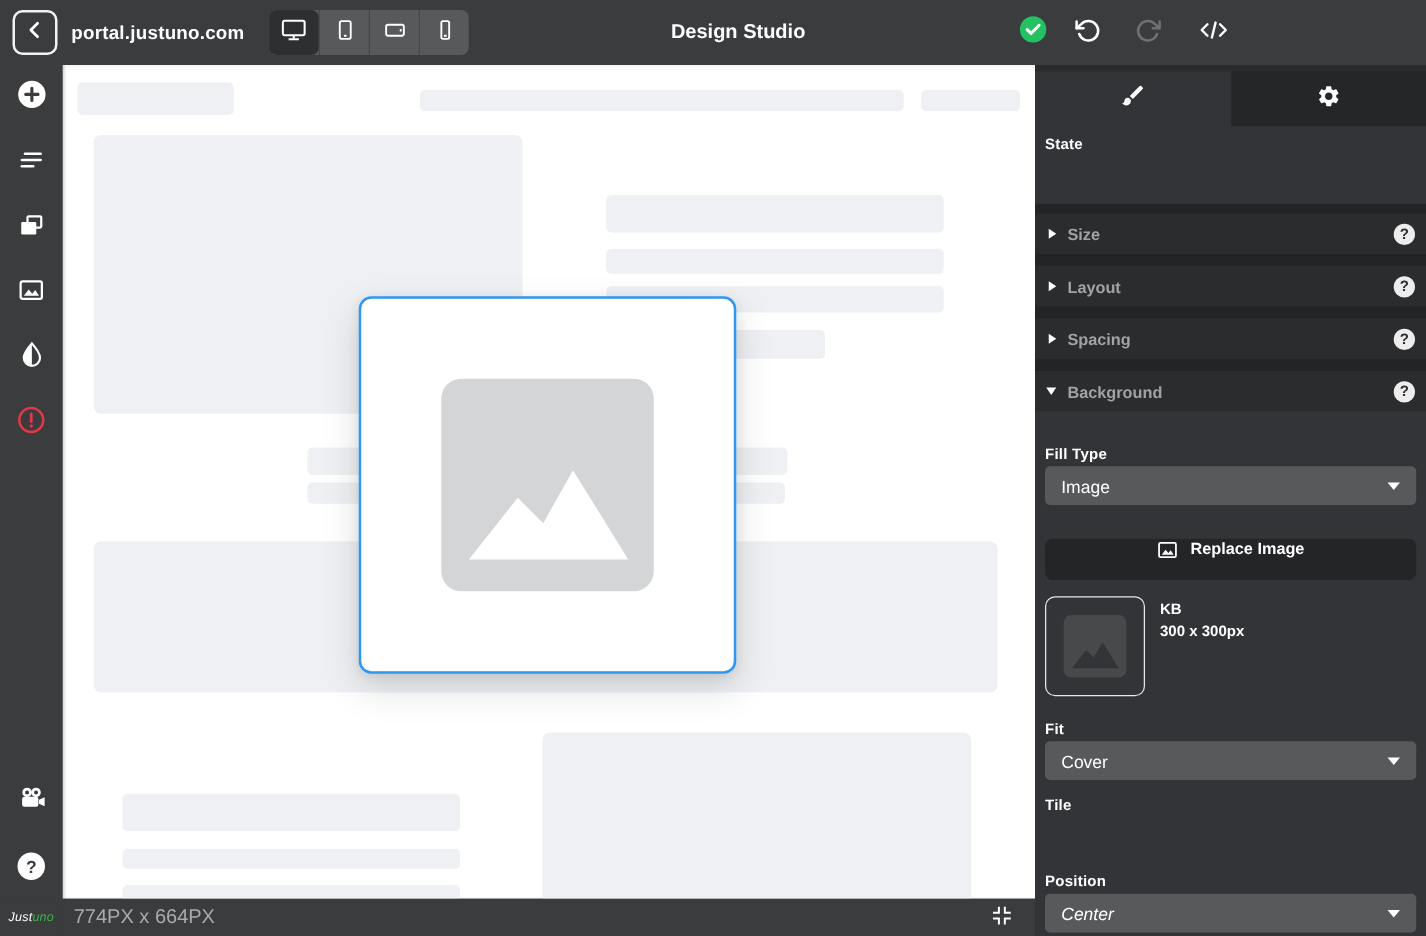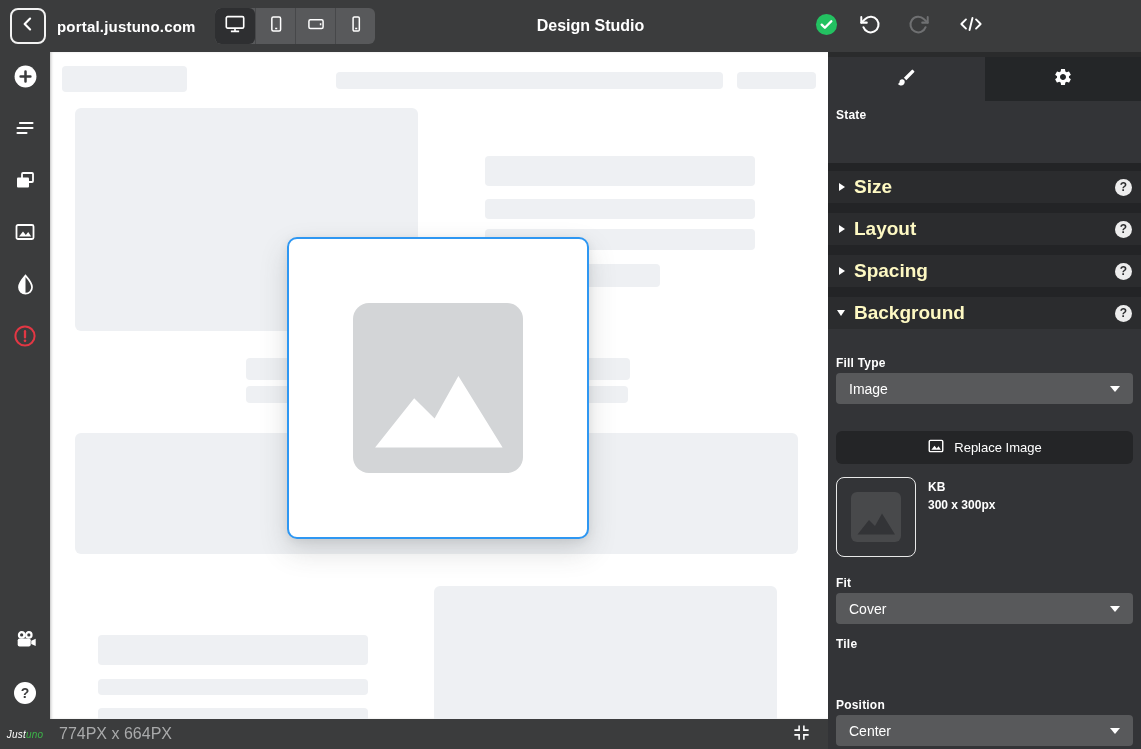--- a/index.html
+++ b/index.html
@@ -48,24 +48,24 @@
   .tab { flex:1; display:flex; align-items:center; justify-content:center; cursor:pointer; }
   .tab.inactive { background:#242628; }
   .p-label { position:absolute; color:#fff; font-size:12px; font-weight:bold; letter-spacing:.2px; }
   .dd { position:absolute; left:8px; width:297px; height:31px; background:#58595b; border-radius:4px; display:flex; align-items:center; cursor:pointer; }
   .dd-value { color:#fff; font-size:14px; margin-left:13px; }
   .dd-chev { position:absolute; right:13px; width:0; height:0; border-left:5px solid transparent; border-right:5px solid transparent; border-top:6px solid #fff; }
   .sec-gap { position:absolute; left:0; width:313px; background:#232426; }
   .sec-row { position:absolute; left:0; width:313px; height:32px; background:#2b2c2e; display:flex; align-items:center; cursor:pointer; }
   .tri-right { width:0; height:0; border-top:4.5px solid transparent; border-bottom:4.5px solid transparent; border-left:6px solid #fff; margin-left:11px; }
   .tri-down { width:0; height:0; border-left:4.5px solid transparent; border-right:4.5px solid transparent; border-top:6px solid #fff; margin-left:9px; }
-  .sec-label { color:#fef9c3; font-size:19px; font-weight:bold; margin-left:9px; }
+  .sec-label { color:#a3a3a3; font-size:13px; font-weight:bold; margin-left:9px; }
   .help-sm { position:absolute; right:9px; width:17px; height:17px; border-radius:50%; background:#ededed; color:#2c2d2f; font-size:12px; font-weight:bold; display:flex; align-items:center; justify-content:center; cursor:pointer; }
   .bg-content { position:absolute; left:0; top:277px; width:313px; height:420px; background:#333437; }
-  .replace-btn { position:absolute; left:8px; top:379px; width:297px; height:33px; background:#242527; border:none; border-radius:6px; color:#fff; font-size:13px; font-weight:normal; display:flex; align-items:center; justify-content:center; gap:9px; cursor:pointer; font-family:inherit; }
+  .replace-btn { position:absolute; left:8px; top:379px; width:297px; height:33px; background:#242527; border:none; border-radius:6px; color:#fff; font-size:13px; font-weight:bold; display:flex; align-items:flex-start; justify-content:center; gap:9px; cursor:pointer; font-family:inherit; }
   .thumb { position:absolute; left:8px; top:425px; width:80px; height:80px; border:1px solid #e8e8e8; border-radius:8px; display:flex; align-items:center; justify-content:center; cursor:pointer; }
   .thumb-glyph { width:50px; height:50px; background:#48494b; border-radius:6px; position:relative; overflow:hidden; }
   .meta { position:absolute; color:#fff; font-size:12px; font-weight:bold; }
 </style>
 </head>
 <body>
 
 <div class="topbar">
   <div class="back-btn">
     <span>
@@ -343,17 +343,17 @@
 
   <div class="p-label" style="left:8px; top:524px;">Fit</div>
   <div class="dd" style="top:541px;">
     <span class="dd-value">Cover</span>
     <span class="dd-chev"></span>
   </div>
 
   <div class="p-label" style="left:8px; top:585px;">Tile</div>
 
   <div class="p-label" style="left:8px; top:646px;">Position</div>
-  <div class="dd" style="top:663px;">
+  <div class="dd" style="top:663px;font-style:italic;">
     <span class="dd-value">Center</span>
     <span class="dd-chev"></span>
   </div>
 </div>
 
 </body></html>

